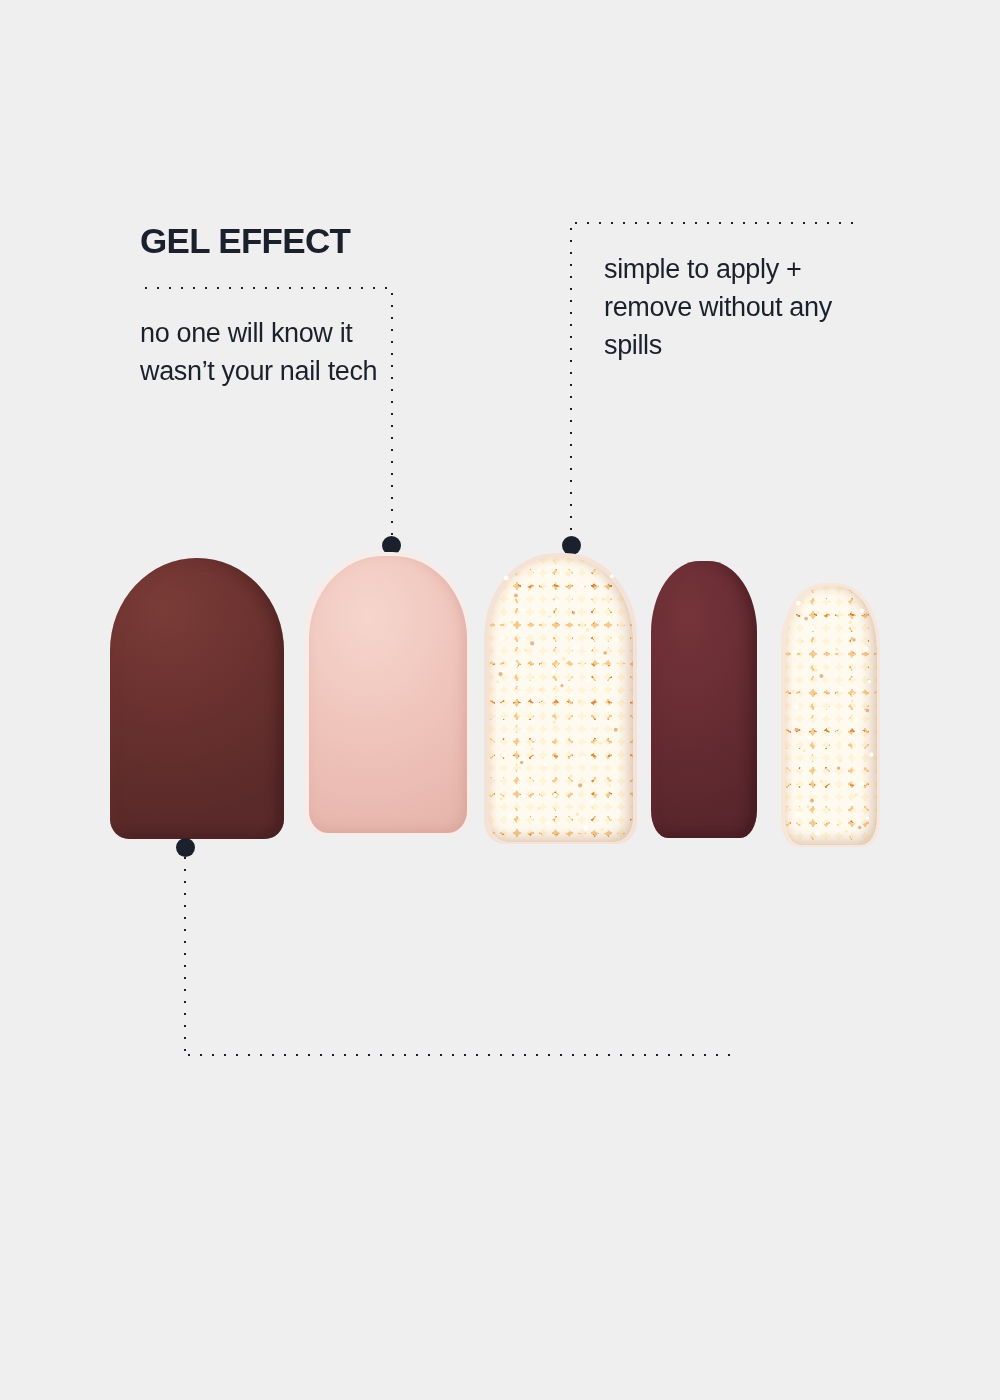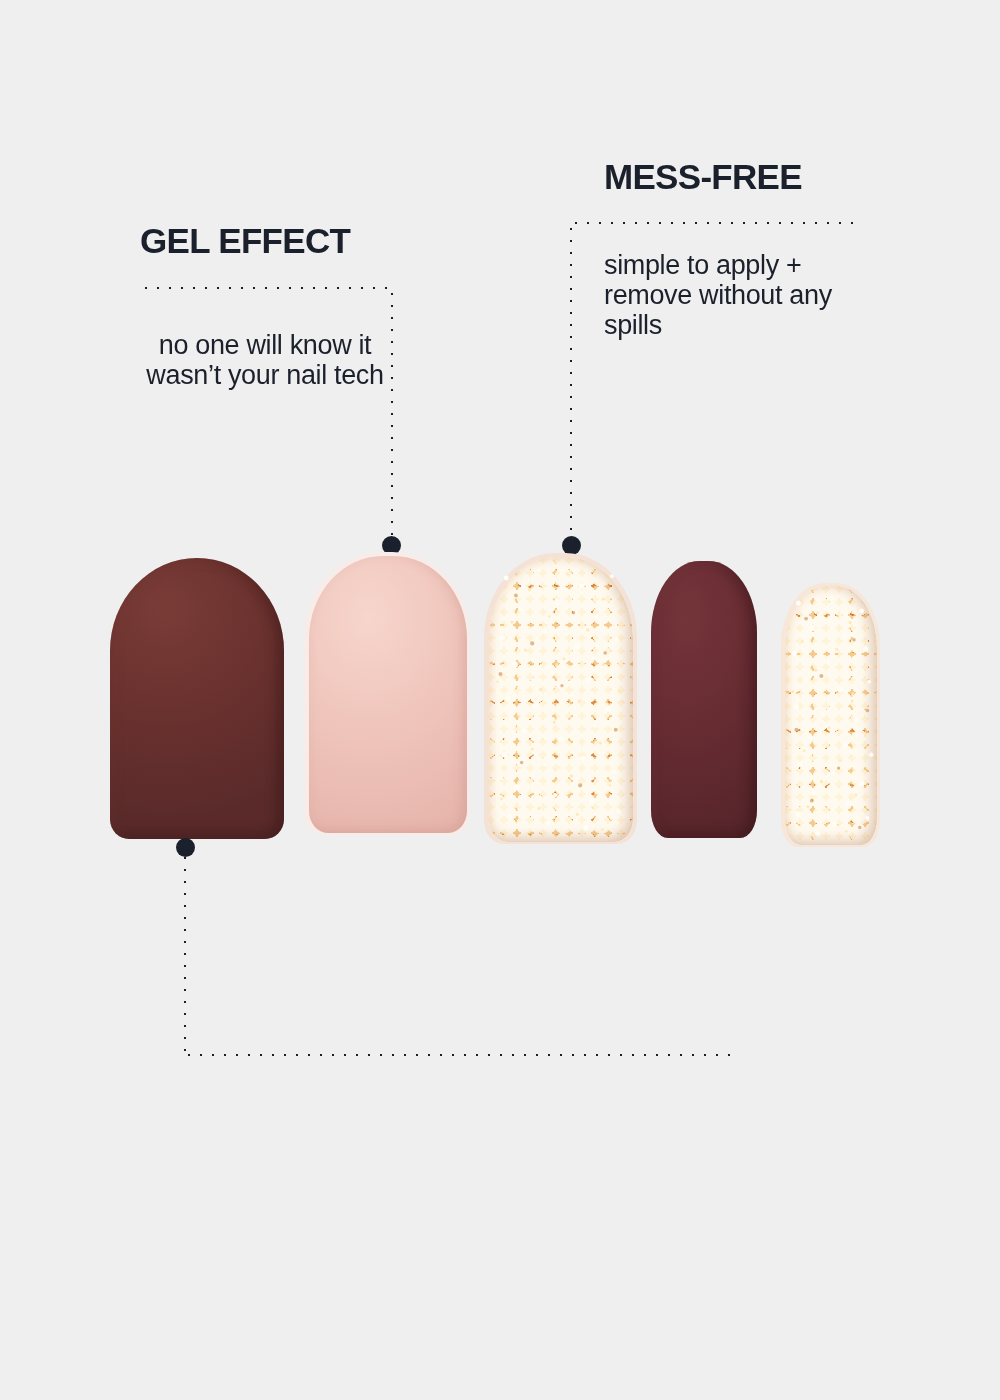--- a/index.html
+++ b/index.html
@@ -27,27 +27,27 @@
     font-weight: bold;
     font-size: 35px;
     line-height: 38px;
     letter-spacing: -0.7px;
     color: #1b212c;
     white-space: nowrap;
   }
   .feature-body {
     position: absolute;
     font-size: 27px;
-    line-height: 30px;
+    line-height: 38px;
     letter-spacing: -0.35px;
     color: #1b212c;
   }
 
   #gel-title   { left: 140px; top: 222px; }
-  #gel-body    { left: 140px; top: 330px; width: 250px; text-align: center; }
+  #gel-body    { left: 140px; top: 314px; width: 250px; }
 
   #mess-title  { left: 604px; top: 158px; }
   #mess-body   { left: 604px; top: 250px; width: 270px; }
 
   #pre-title   { left: 437px; top: 997px; }
   #pre-body    { left: 216px; top: 1085px; white-space: nowrap; }
 
   
   .dot-h {
     position: absolute;
@@ -202,21 +202,20 @@
 <body>
 
 <div id="stage">
 
   <div class="feature-title" id="gel-title">GEL EFFECT</div>
   <div class="dot-h" id="gel-rule"></div>
   <div class="dot-v" id="gel-drop"></div>
   <div class="node-dot" id="gel-node"></div>
   <div class="feature-body" id="gel-body">no one will know it wasn’t your nail tech</div>
 
-  <div class="feature-title" id="mess-title">MESS-FREE</div>
   <div class="dot-h" id="mess-rule"></div>
   <div class="dot-v" id="mess-drop"></div>
   <div class="node-dot" id="mess-node"></div>
   <div class="feature-body" id="mess-body">simple to apply + remove without any spills</div>
 
   <div id="nail-row">
 
     <div class="nail" id="nail-1">
       <div class="nail-body"></div>
     </div>

